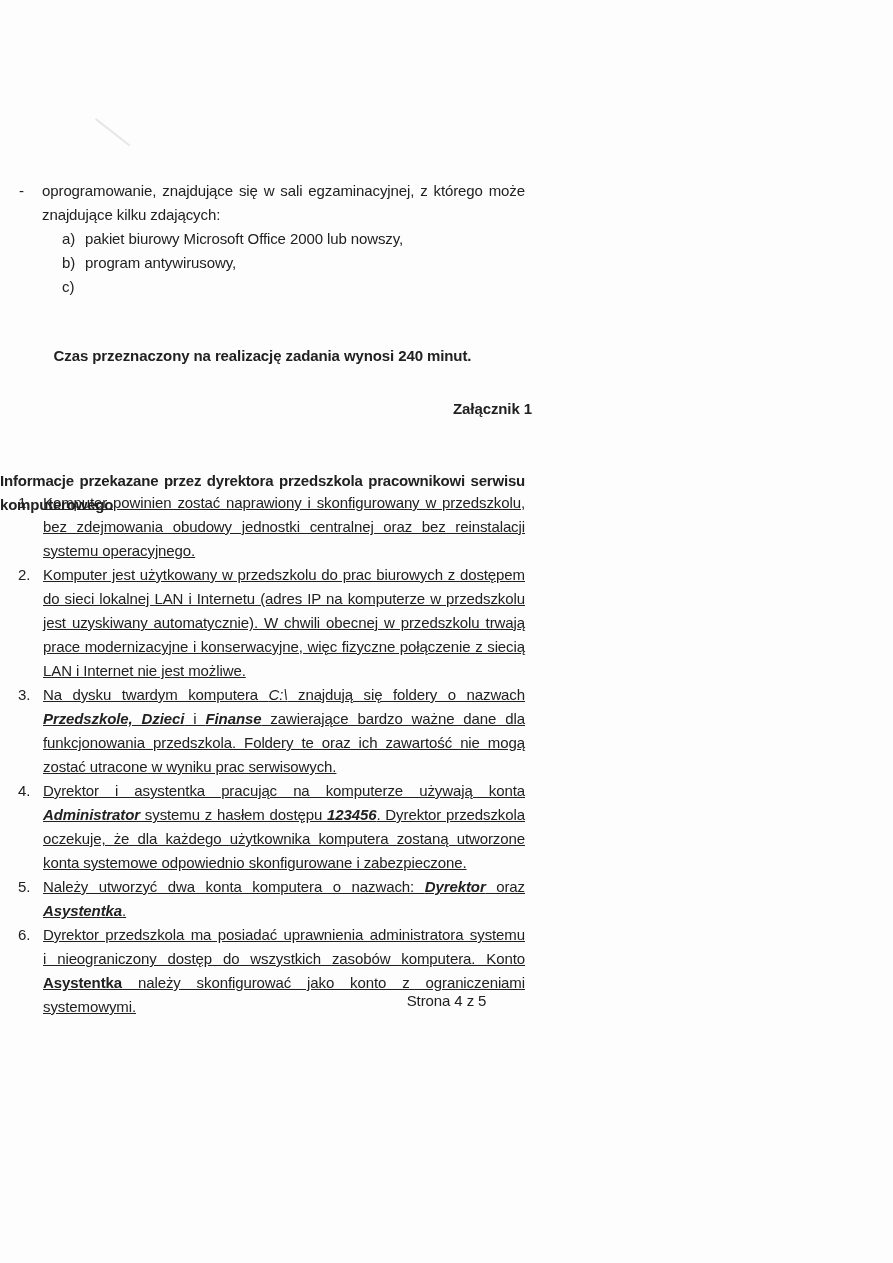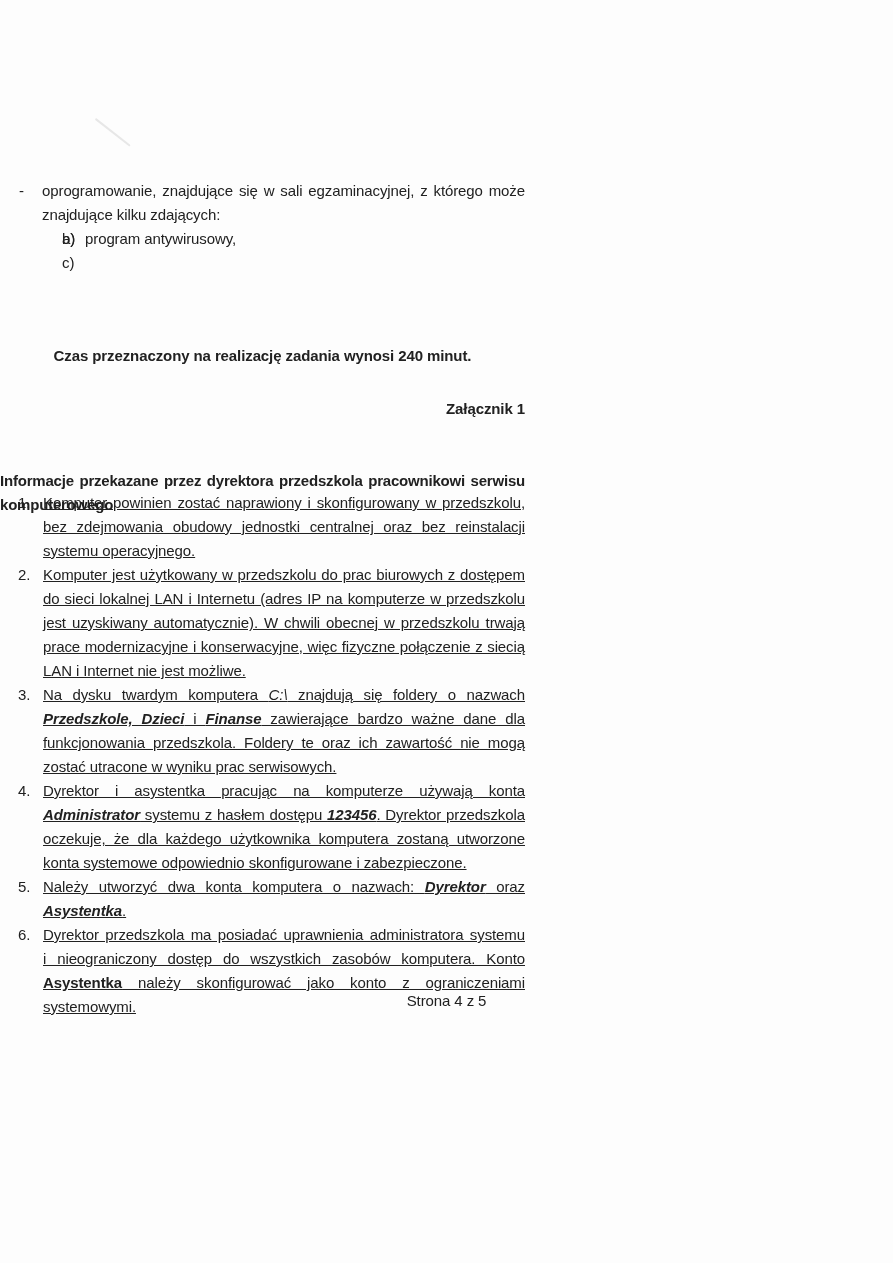--- a/index.html
+++ b/index.html
@@ -37,21 +37,21 @@
 
   
   .intro { top: 179px; }
   .intro-par { position: relative; padding-left: 42px; text-align: justify; }
   .intro-dash { position: absolute; left: 19px; top: 0; }
   .sub-item { position: relative; padding-left: 85px; }
   .sub-marker { position: absolute; left: 62px; top: 0; }
 
   .time-note { top: 344px; font-weight: bold; text-align: center; }
 
-  .attachment-label { top: 397px; font-weight: bold; text-align: right; }
+  .attachment-label { top: 397px; font-weight: bold; text-align: right; padding-left: 7px; }
 
   .attachment-heading {
     top: 421px;
     font-weight: bold;
     text-align: justify;
     letter-spacing: -0.2px;
     margin-top: 48px;
   }
 
   
@@ -80,20 +80,21 @@
 
   <div class="smudge"></div>
 
   <div class="content abs intro">
     <div class="intro-par">
       <span class="intro-dash">-</span>
       <span>oprogramowanie, znajdujące się w sali egzaminacyjnej, z którego może znajdujące kilku zdających:</span>
     </div>
     <div class="sub-item">
       <span class="sub-marker">a)</span>
+      <span>pakiet biurowy Microsoft Office 2000 lub nowszy,</span>
     </div>
     <div class="sub-item">
       <span class="sub-marker">b)</span>
       <span>program antywirusowy,</span>
     </div>
     <div class="sub-item">
       <span class="sub-marker">c)</span>
     </div>
   </div>
 

